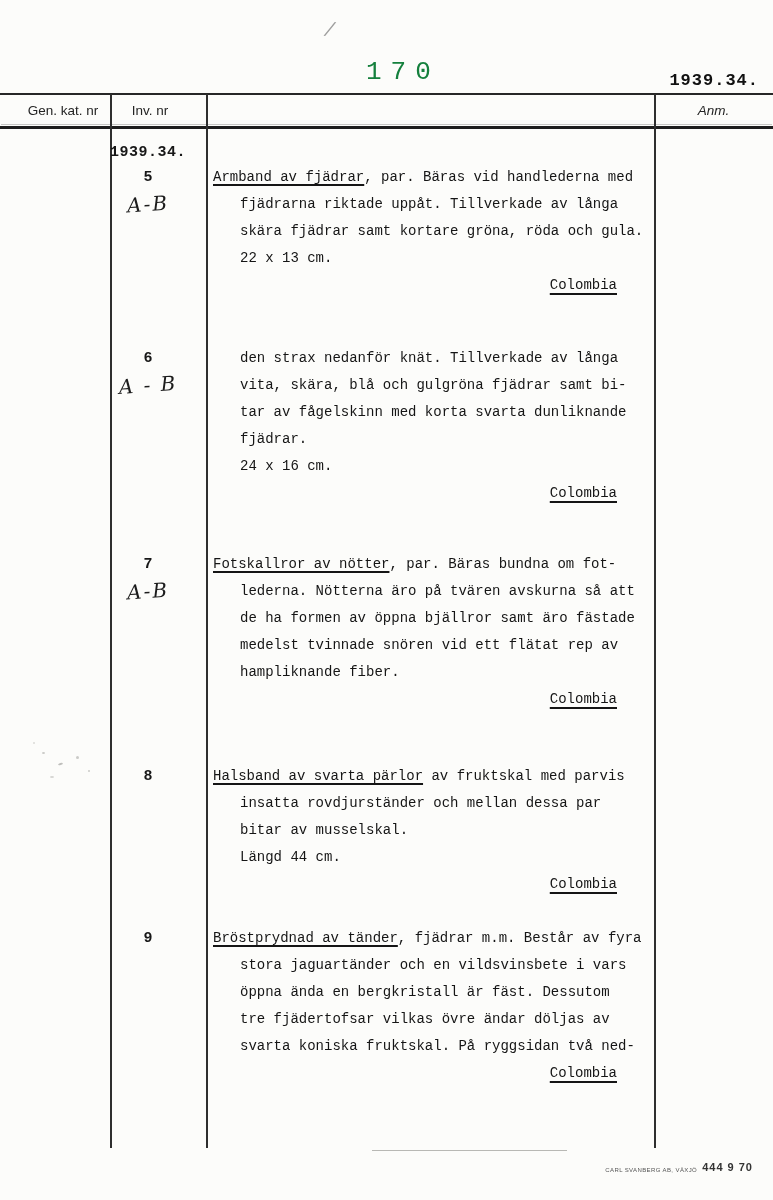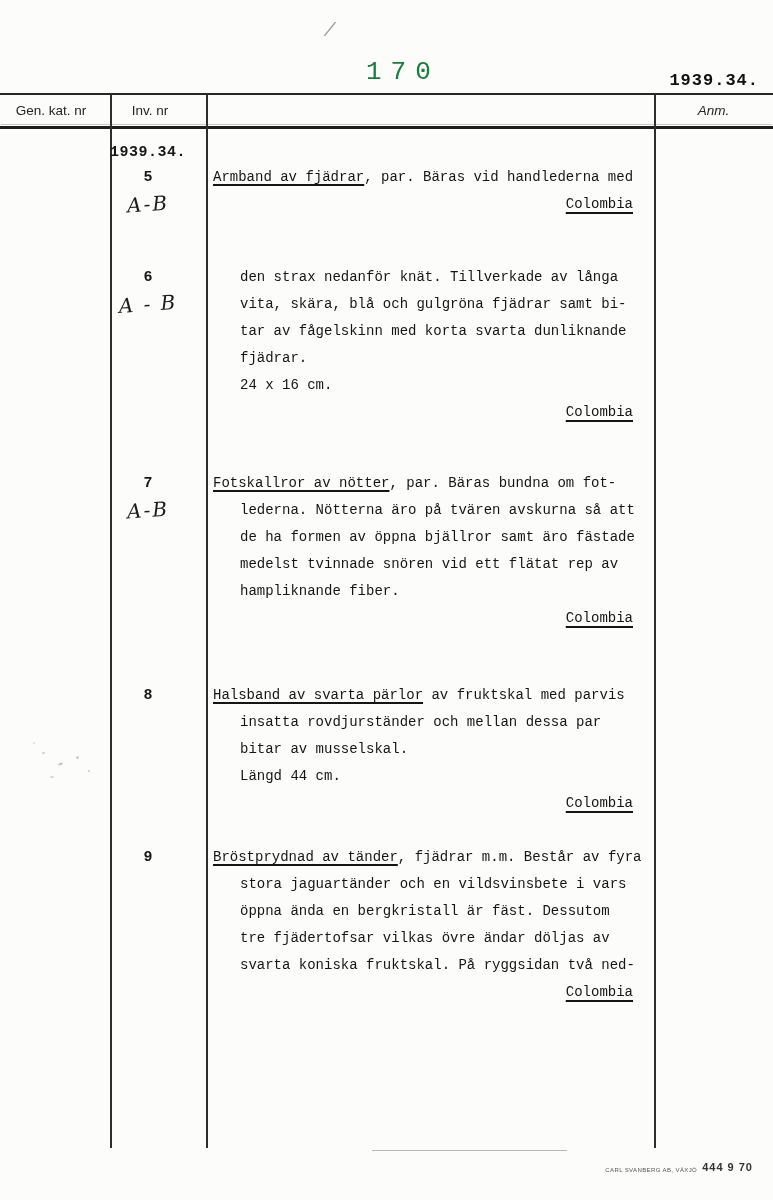--- a/index.html
+++ b/index.html
@@ -29,21 +29,21 @@
   .rule-mid{position:absolute;left:0;top:126px;width:773px;height:3px;background:#1d1d1d;box-shadow:0 -3px 0 -1px rgba(40,40,40,.25);}
   .vline{position:absolute;top:94px;height:1054px;width:2px;background:#2e2e2e;}
   .vline.v1{left:110px;}
   .vline.v2{left:206px;}
   .vline.v3{left:654px;}
   .rule-bottom-faint{position:absolute;left:372px;top:1150px;width:195px;height:1px;background:#8a8a86;opacity:.6;}
   
   .thead{position:absolute;left:0;top:95px;width:773px;height:31px;
     font-family:"Liberation Sans","DejaVu Sans",sans-serif;font-size:13.5px;color:#242424;}
   .th{position:absolute;top:0;height:31px;display:flex;align-items:center;justify-content:center;}
-  .th.gen{left:4px;width:94px;}
+  .th.gen{left:16px;width:94px;}
   .th.inv{left:110px;width:96px;transform:translateX(-8px);}
   .th.anm{left:654px;width:119px;font-style:italic;}
   
   .tbody{position:absolute;left:0;top:134px;width:773px;padding-top:8px;box-sizing:border-box;}
   .entry{display:grid;grid-template-columns:110px 96px 449px;align-items:start;}
   .entry:nth-of-type(1){margin-bottom:46px;}
   .entry:nth-of-type(2){margin-bottom:44px;}
   .entry:nth-of-type(3){margin-bottom:50px;}
   .entry:nth-of-type(4){margin-bottom:27px;}
   .inv-cell{text-align:center;transform:translateX(-10px);font-weight:700;}
@@ -52,21 +52,21 @@
   .annotation{
     font-family:"DejaVu Serif","Liberation Serif",serif;font-style:italic;
     font-size:20px;line-height:26px;letter-spacing:2px;color:#1c1c1c;
     transform:rotate(-4deg);font-weight:500;
   }
   .desc{font-size:14px;font-weight:400;line-height:27px;padding-left:7px;color:#151515;}
   .entry:nth-of-type(1) .desc{padding-top:22px;}
   .tline{white-space:pre;}
   .title{text-decoration:underline;text-underline-offset:3px;text-decoration-thickness:1.5px;}
   .cont{white-space:pre;padding-left:27px;}
-  .prov{text-align:right;padding-right:22px;}
+  .prov{text-align:right;padding-right:38px;}
   .prov-text{text-decoration:underline;text-underline-offset:4px;text-decoration-thickness:1.5px;}
   
   .imprint{position:absolute;top:1161px;right:20px;
     font-family:"Liberation Sans","DejaVu Sans",sans-serif;color:#555;
     display:flex;align-items:flex-end;gap:5px;}
   .imprint .name{font-size:6px;letter-spacing:.4px;}
   .imprint .code{font-size:11px;color:#333;font-weight:600;letter-spacing:1px;}
   
   .smudge{position:absolute;background:#8d8d89;border-radius:50%;opacity:.45;}
   .s1{left:42px;top:752px;width:3px;height:2px;}
@@ -102,20 +102,25 @@
   <div class="tbody" id="entries">
   <div class="entry">
     <div class="gen-cell"></div>
     <div class="inv-cell">
       <div class="inv-prefix">1939.34.</div>
       <div class="inv-nr">5</div>
       <div class="annotation">A-B</div>
     </div>
     <div class="desc">
       <div class="tline"><span class="title">Armband av fjädrar</span><span>, par. Bäras vid handlederna med</span></div>
+      <div>
+            <div class="cont">fjädrarna riktade uppåt. Tillverkade av långa</div>
+            <div class="cont">skära fjädrar samt kortare gröna, röda och gula.</div>
+            <div class="cont">22 x 13 cm.</div>
+          </div>
       <div class="prov">
         <span class="prov-text">Colombia</span>
       </div>
     </div>
   </div>
 
   <div class="entry">
     <div class="gen-cell"></div>
     <div class="inv-cell">
 

